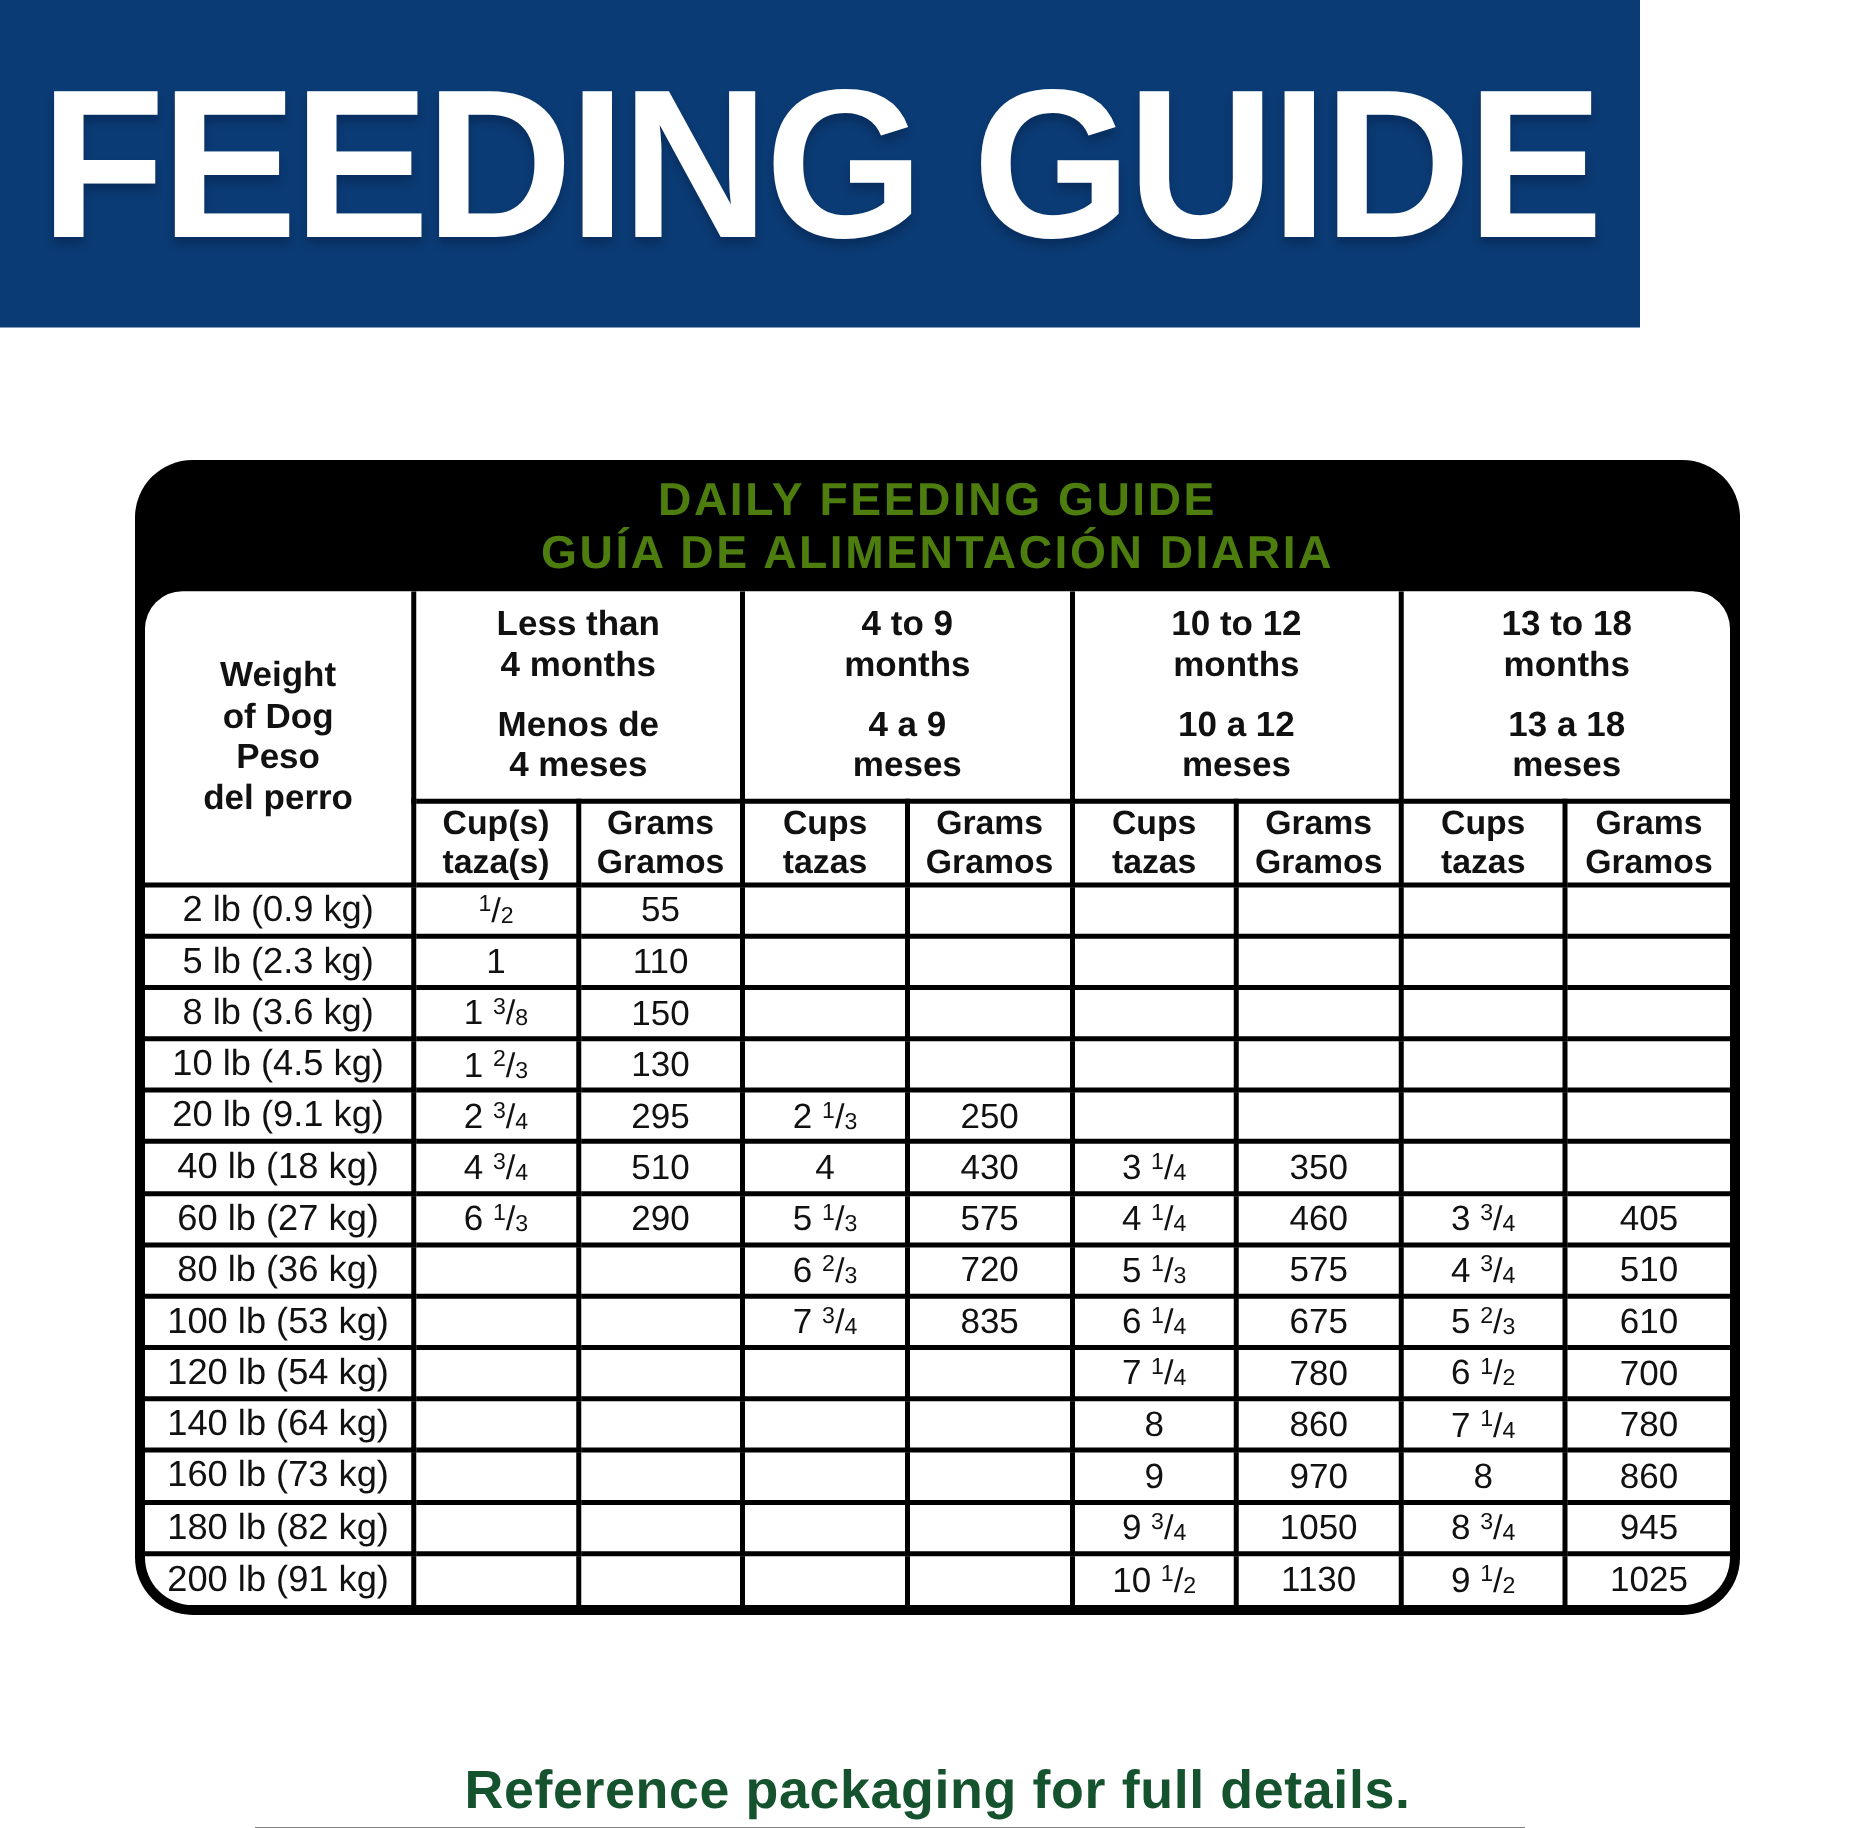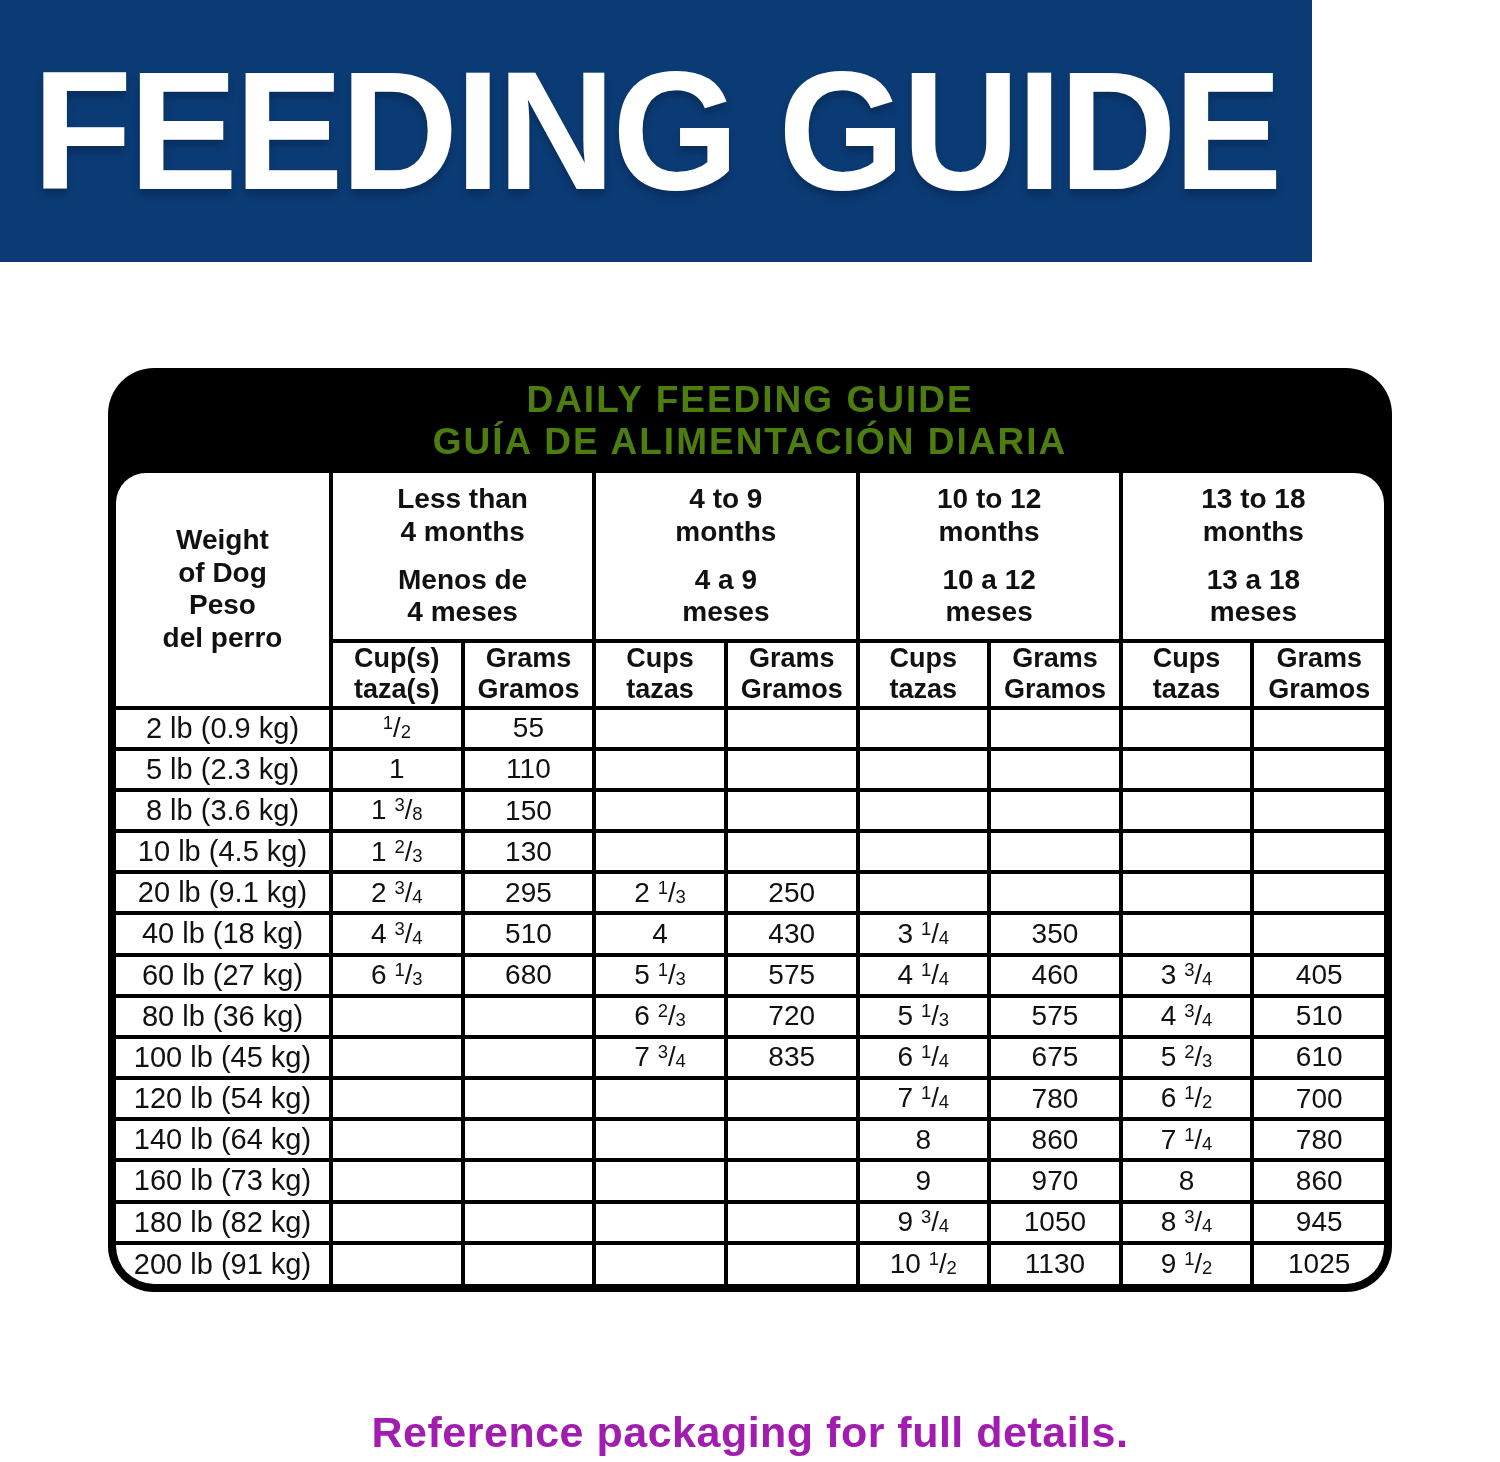--- a/index.html
+++ b/index.html
@@ -80,21 +80,21 @@
   
   .fn { font-size:.66em; vertical-align:.45em; }
   .fd { font-size:.66em; vertical-align:-.04em; }
   .fsl { font-size:.98em; }
   
   .footer { margin-top:116px; text-align:center; }
   .footer p {
     margin:0;
     font-size:43px;
     font-weight:bold;
-    color:#a21caf;
+    color:#14532d;
     letter-spacing:.5px;
   }
 </style>
 </head>
 <body>
 
 <header class="banner">
   <h1>FEEDING GUIDE</h1>
 </header>
 
@@ -231,41 +231,41 @@
             <td class="v frac cups">4</td>
             <td class="v frac grams">430</td>
             <td class="v frac cups">3 <span class="fn">1</span><span class="fsl">/</span><span class="fd">4</span></td>
             <td class="v frac grams">350</td>
             <td class="v frac cups"></td>
             <td class="v frac grams"></td>
           </tr>
           <tr>
             <td class="w">60 lb (27 kg)</td>
             <td class="v frac cups">6 <span class="fn">1</span><span class="fsl">/</span><span class="fd">3</span></td>
-            <td class="v frac grams">680</td>
+            <td class="v frac grams">290</td>
             <td class="v frac cups">5 <span class="fn">1</span><span class="fsl">/</span><span class="fd">3</span></td>
             <td class="v frac grams">575</td>
             <td class="v frac cups">4 <span class="fn">1</span><span class="fsl">/</span><span class="fd">4</span></td>
             <td class="v frac grams">460</td>
             <td class="v frac cups">3 <span class="fn">3</span><span class="fsl">/</span><span class="fd">4</span></td>
             <td class="v frac grams">405</td>
           </tr>
           <tr>
             <td class="w">80 lb (36 kg)</td>
             <td class="v frac cups"></td>
             <td class="v frac grams"></td>
             <td class="v frac cups">6 <span class="fn">2</span><span class="fsl">/</span><span class="fd">3</span></td>
             <td class="v frac grams">720</td>
             <td class="v frac cups">5 <span class="fn">1</span><span class="fsl">/</span><span class="fd">3</span></td>
             <td class="v frac grams">575</td>
             <td class="v frac cups">4 <span class="fn">3</span><span class="fsl">/</span><span class="fd">4</span></td>
             <td class="v frac grams">510</td>
           </tr>
           <tr>
-            <td class="w">100 lb (45 kg)</td>
+            <td class="w">100 lb (53 kg)</td>
             <td class="v frac cups"></td>
             <td class="v frac grams"></td>
             <td class="v frac cups">7 <span class="fn">3</span><span class="fsl">/</span><span class="fd">4</span></td>
             <td class="v frac grams">835</td>
             <td class="v frac cups">6 <span class="fn">1</span><span class="fsl">/</span><span class="fd">4</span></td>
             <td class="v frac grams">675</td>
             <td class="v frac cups">5 <span class="fn">2</span><span class="fsl">/</span><span class="fd">3</span></td>
             <td class="v frac grams">610</td>
           </tr>
           <tr>

